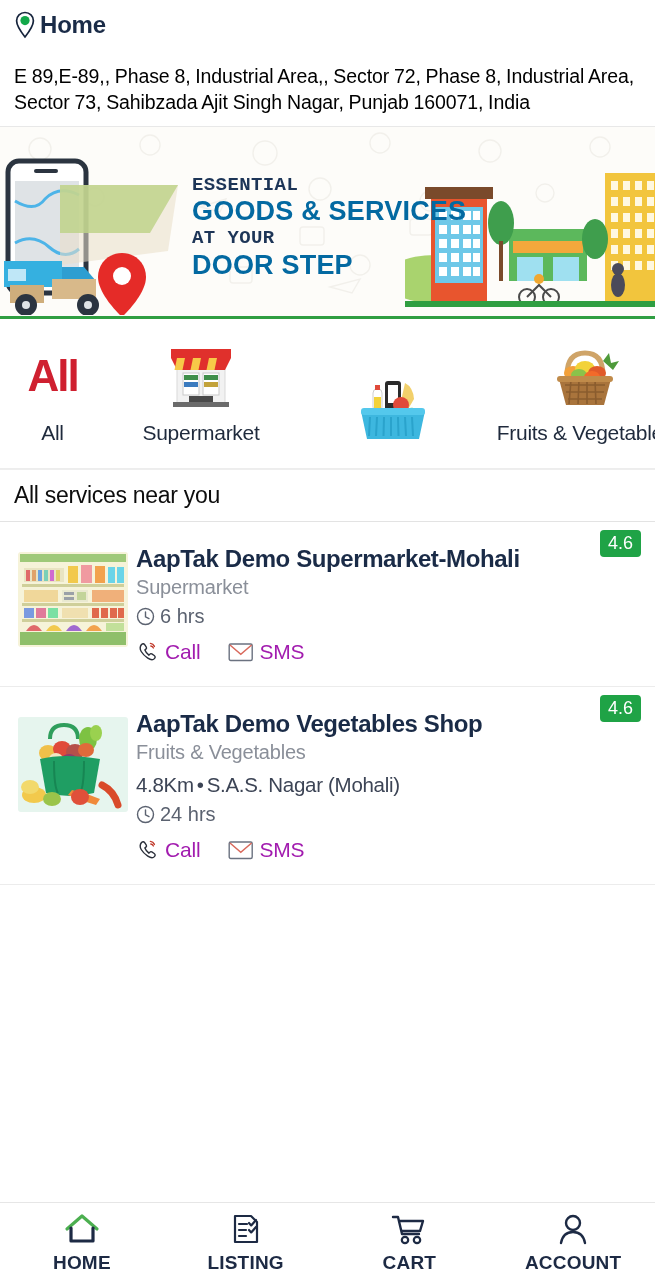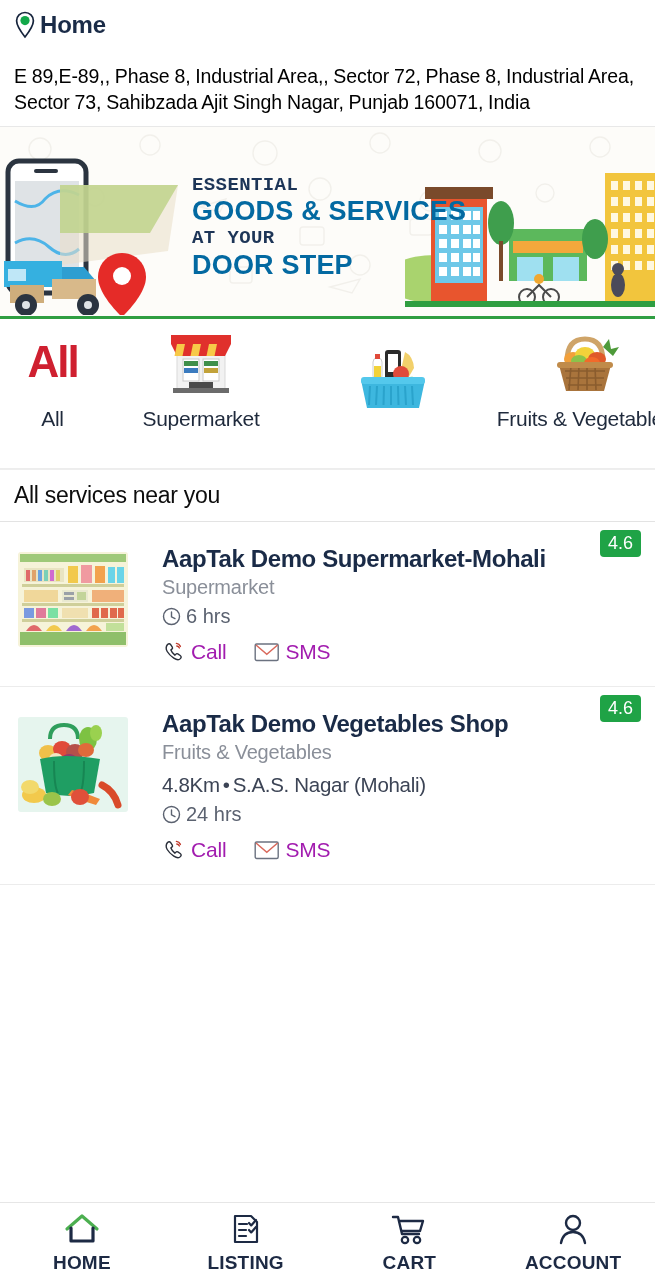--- a/index.html
+++ b/index.html
@@ -74,22 +74,22 @@
   
   .cats-wrap {
     background: #fff;
     height: 150px;
     position: relative;
     overflow: hidden;
     border-bottom: 1px solid #ededed;
   }
   .cats {
     display: flex;
-    align-items: center;
-    padding: 8px 0 0 0;
+    align-items: flex-end;
+    padding: 22px 0 0 0;
     gap: 0;
   }
   .cat {
     width: 192px;
     flex: none;
     display: flex;
     flex-direction: column;
     align-items: center;
     gap: 10px;
   }
@@ -121,21 +121,21 @@
     color: #0d0d0d;
     letter-spacing: -0.3px;
   }
 
   
   .listing {
     position: relative;
     background: #fff;
     padding: 22px 10px 22px 18px;
     display: flex;
-    gap: 34px;
+    gap: 8px;
     border-bottom: 1px solid #ececec;
   }
   .thumb {
     width: 110px; height: 95px;
     flex: none;
     border-radius: 3px;
     overflow: hidden;
     margin-top: 8px;
   }
   .thumb svg { display: block; }

